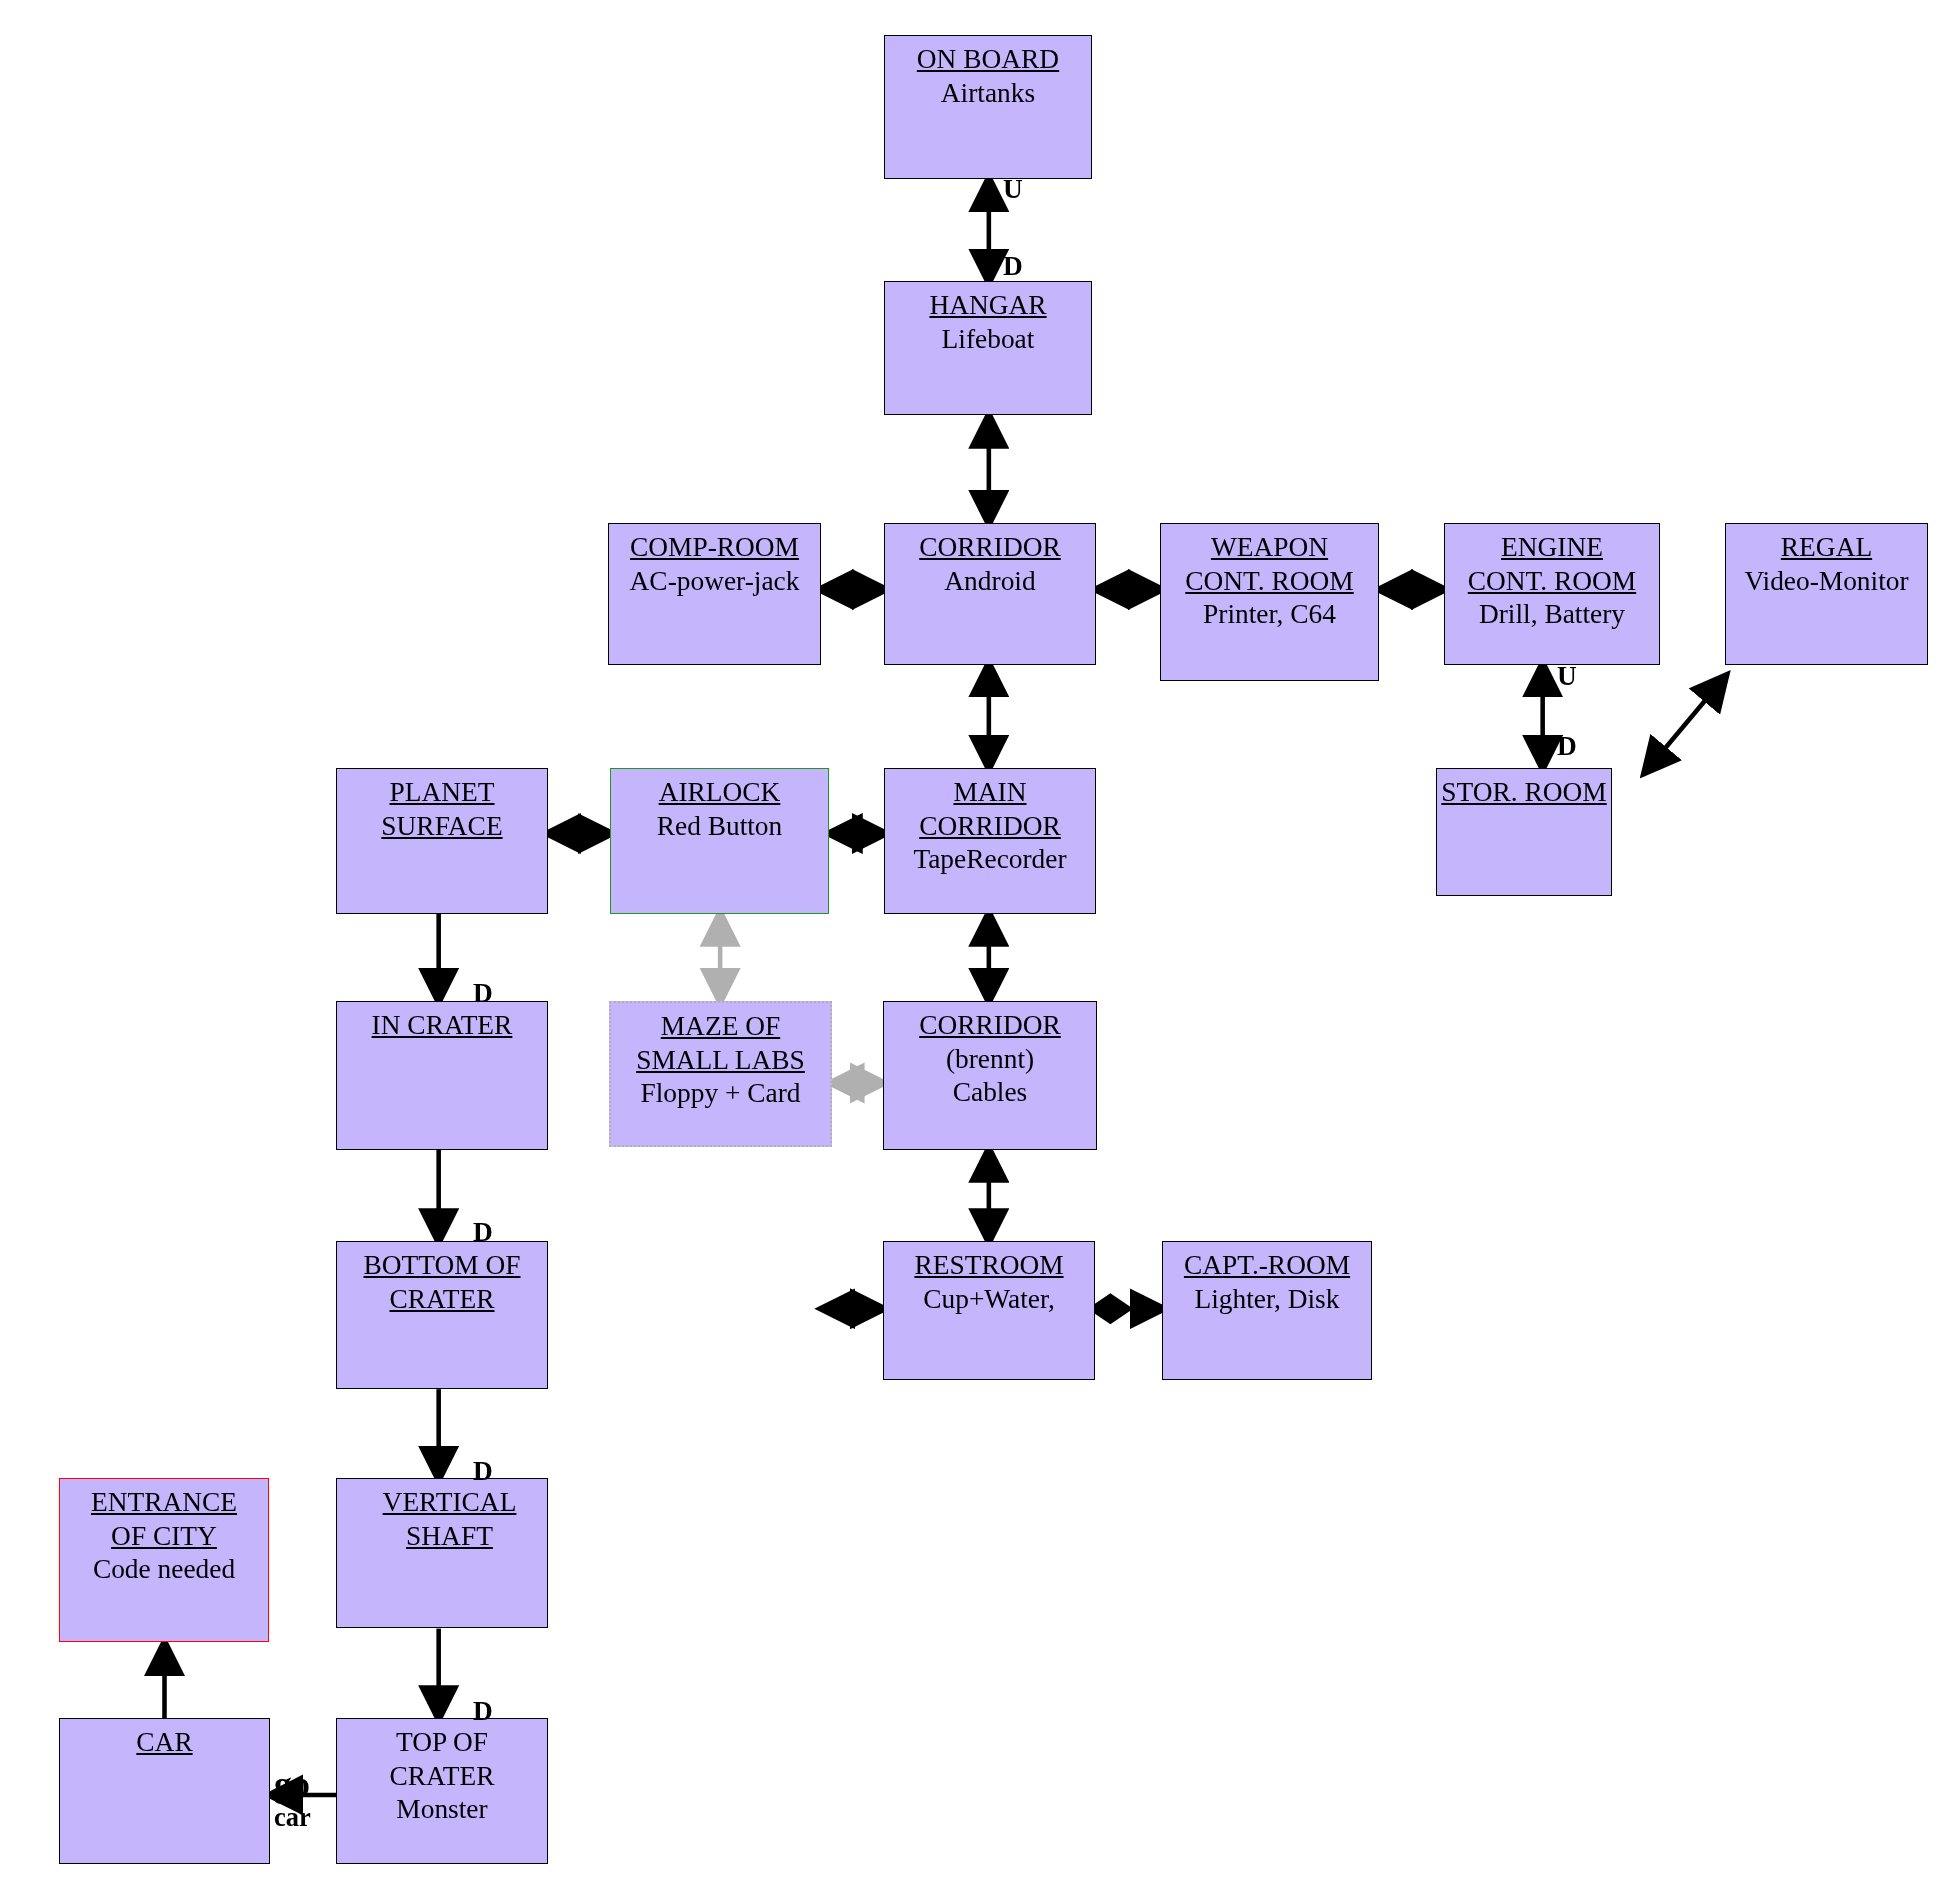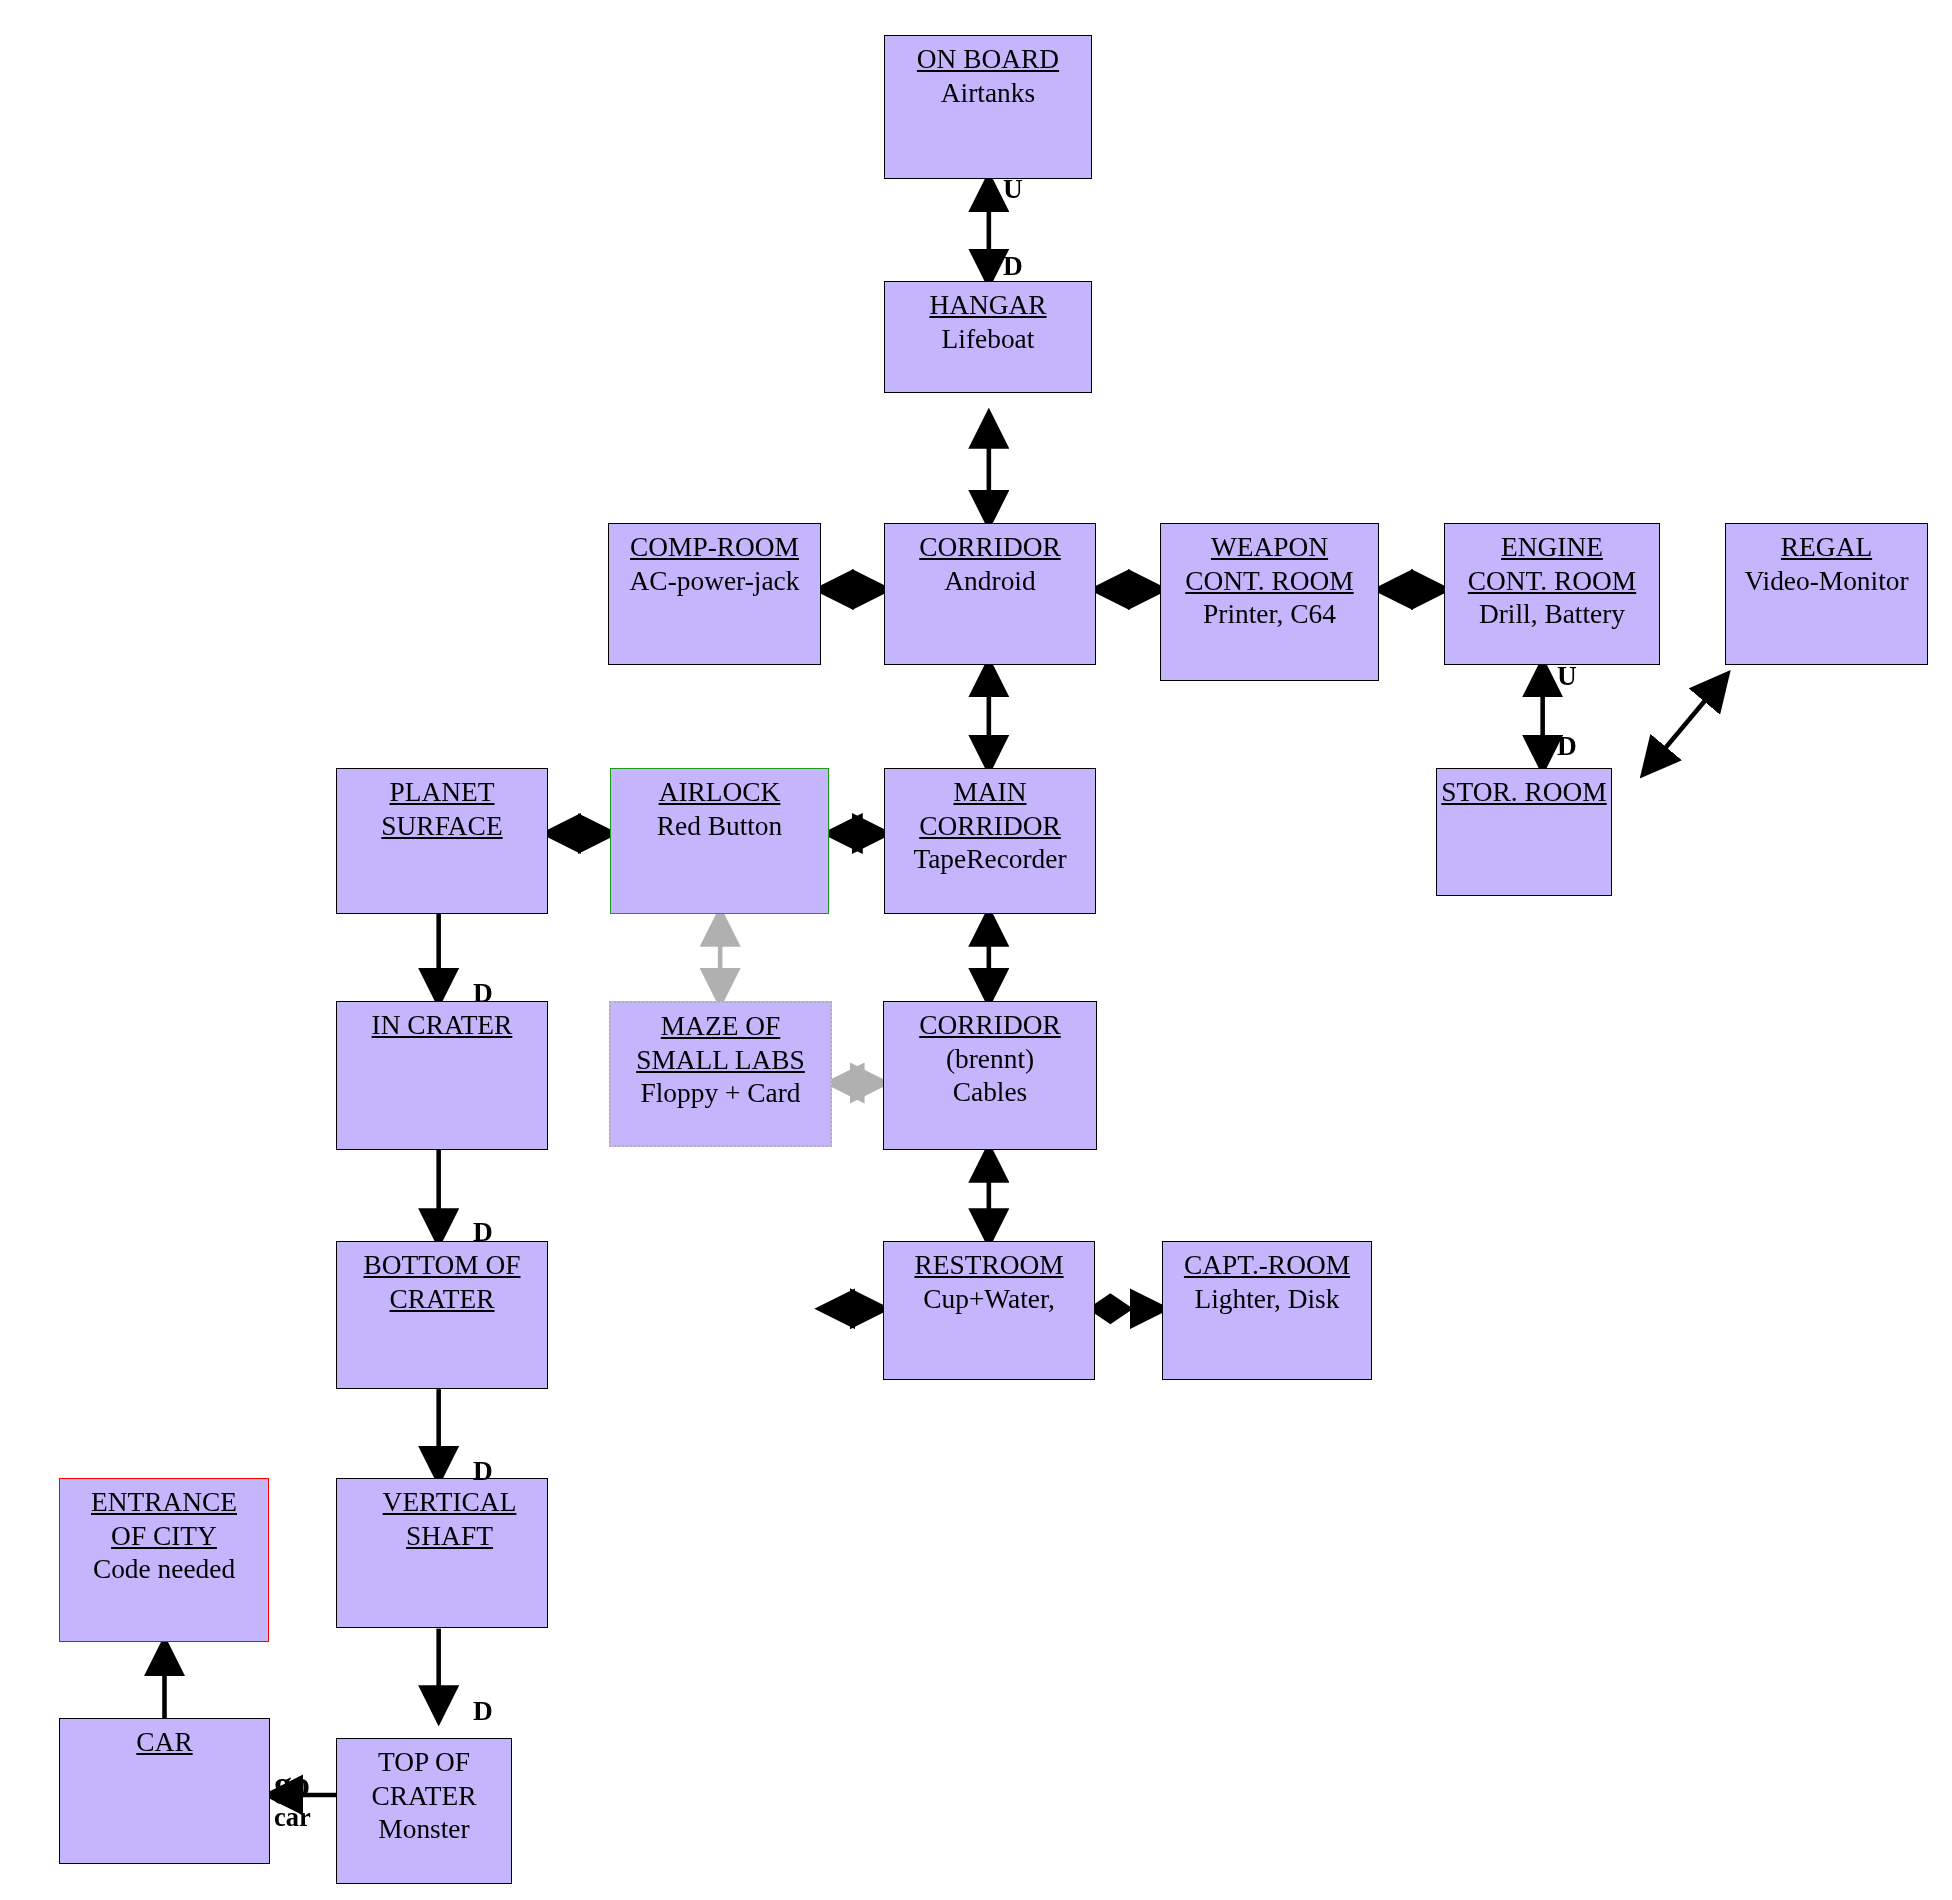--- a/index.html
+++ b/index.html
@@ -127,21 +127,21 @@
     <line x1="368" y1="1964" x2="296" y2="1964" stroke="#000" stroke-width="5" marker-end="url(#ah)"></line>
 
     <line x1="180" y1="1880" x2="180" y2="1798" stroke="#000" stroke-width="5" marker-end="url(#ah)"></line>
   </svg>
 
   <div class="node" style="left:884px; top:35px; width:208px; height:144px;">
     <span class="title">ON BOARD</span>
     <span class="items">Airtanks</span>
   </div>
 
-  <div class="node" style="left:884px; top:281px; width:208px; height:112px;">
+  <div class="node" style="left:884px; top:281px; width:208px; height:134px;">
     <span class="title">HANGAR</span>
     <span class="items">Lifeboat</span>
   </div>
 
   <div class="node" style="left:608px; top:523px; width:213px; height:142px;">
     <span class="title">COMP-ROOM</span>
     <span class="items">AC-power-jack</span>
   </div>
 
   <div class="node" style="left:884px; top:523px; width:212px; height:142px;">
@@ -232,21 +232,21 @@
     <span class="title">VERTICAL
 SHAFT</span>
     <span class="items"></span>
   </div>
 
   <div class="node" style="left:59px; top:1718px; width:211px; height:146px;">
     <span class="title">CAR</span>
     <span class="items"></span>
   </div>
 
-  <div class="node" style="left:336px; top:1718px; width:176px; height:146px;margin-top:20px;">
+  <div class="node" style="left:336px; top:1718px; width:212px; height:146px;">
     <span class="title" style="text-decoration:none;">TOP OF
 CRATER</span>
     <span class="items">Monster</span>
   </div>
 
   <div class="lbl" style="left:1003px; top:174px;">U</div>
   <div class="lbl" style="left:1003px; top:251px;">D</div>
   <div class="lbl" style="left:1557px; top:661px;">U</div>
   <div class="lbl" style="left:1557px; top:731px;">D</div>
   <div class="lbl" style="left:473px; top:978px;">D</div>

